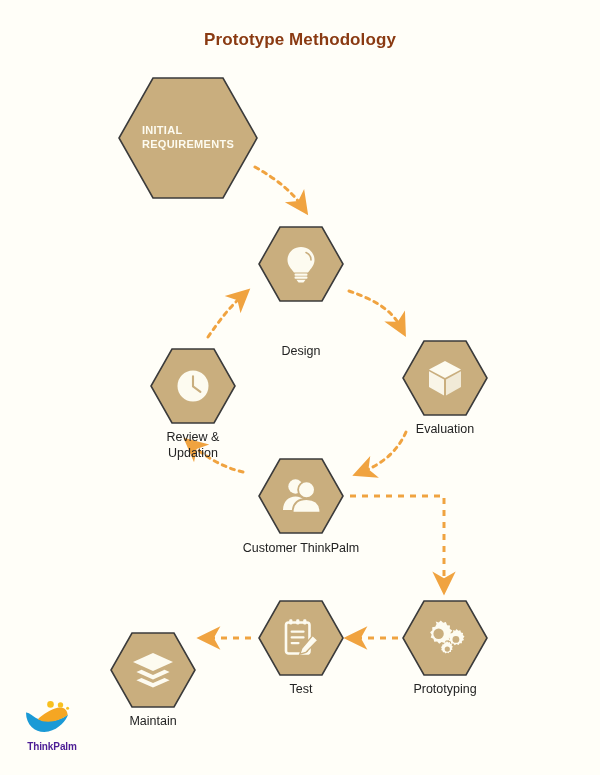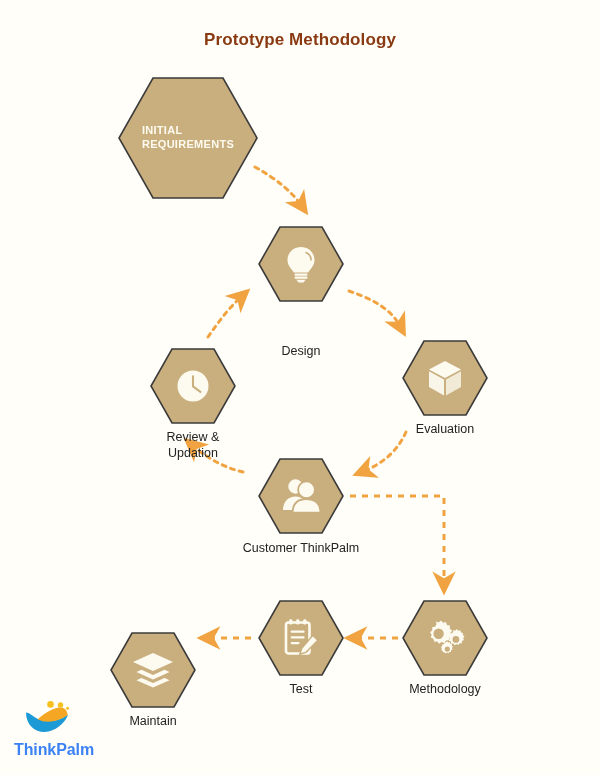--- a/index.html
+++ b/index.html
@@ -73,23 +73,23 @@
     color: #232323;
     line-height: 1.25;
   }
   .logo {
     position: absolute;
     left: 14px;
     top: 700px;
     width: 76px;
   }
   .logo-text {
-    font-size: 16px;
+    font-size: 10px;
     font-weight: bold;
-    color: #3b82f6;
+    color: #4c1d95;
     text-align: center;
     margin-top: 1px;
     letter-spacing: -0.1px;
   }
 </style>
 </head>
 <body>
 
 <div id="canvas">
 
@@ -213,21 +213,21 @@
             <path d="M15 2.5 l3.1 1.1 2.1-2.1 2.4 2.4 2.8-0.8 1.2 3.2 3 0.4 -0.3 3.3 2.6 1.7 -1.9 2.7 1.4 2.7 -2.9 1.6 0.1 3 -3.2 0.3 -1.5 2.6 -2.9-1.2 -2.4 1.9 -2.1-2.3 -3 0.3 -0.8-3.1 -2.8-1.2 1-2.9 -1.6-2.6 2.3-2 -0.2-3 3.1-0.6 1.4-2.7z" transform="translate(-3,1) scale(0.98)"></path>
             <circle cx="14.6" cy="15.8" r="5.2" fill="#c9ae7e"></circle>
             <path d="M30.2 13.6 l2.2 0.6 1.3-1.6 1.8 1.6 2-0.4 0.7 2.2 2.1 0.4 -0.3 2.2 1.7 1.3 -1.4 1.8 0.9 1.9 -2.1 1 0 2.1 -2.2 0.1 -1.2 1.7 -2-0.9 -1.8 1.2 -1.4-1.7 -2.1 0.1 -0.4-2.1 -1.9-0.9 0.8-2 -1-1.8 1.6-1.4 0-2.1 2.1-0.3 1-1.9z" transform="translate(-1.2,-1.5) scale(1.0)"></path>
             <circle cx="31.9" cy="21.4" r="3.4" fill="#c9ae7e"></circle>
             <path d="M22.8 25.4 l1.7 0.4 0.9-1.2 1.4 1.2 1.5-0.3 0.5 1.7 1.6 0.3 -0.2 1.6 1.3 1 -1.1 1.4 0.7 1.4 -1.6 0.8 0 1.6 -1.6 0.1 -0.9 1.3 -1.5-0.7 -1.4 0.9 -1.1-1.3 -1.6 0.1 -0.3-1.6 -1.4-0.7 0.6-1.5 -0.8-1.4 1.2-1 0-1.6 1.6-0.2 0.8-1.4z" transform="translate(-2.5,-1.4)"></path>
             <circle cx="23.3" cy="31.1" r="2.6" fill="#c9ae7e"></circle>
           </g>
         </svg>
       </div>
     </div>
-    <div class="node-label" style="left:-57px; top:82px;">Methodology</div>
+    <div class="node-label" style="left:-57px; top:82px;">Prototyping</div>
   </div>
 
   <div class="node" style="left:258px; top:600px;">
     <div class="hexwrap">
       <svg width="86" height="76" viewBox="0 0 86 76">
         <polygon points="22,1 64,1 85,38 64,75 22,75 1,38" fill="#c9ae7e" stroke="#3b3b3b" stroke-width="1.6"></polygon>
       </svg>
       <div class="hexcontent">
         <svg width="40" height="42" viewBox="0 0 40 42">
           <rect x="5" y="5.5" width="23.5" height="31" rx="2.6" fill="none" stroke="#fdfbf0" stroke-width="2.6"></rect>

